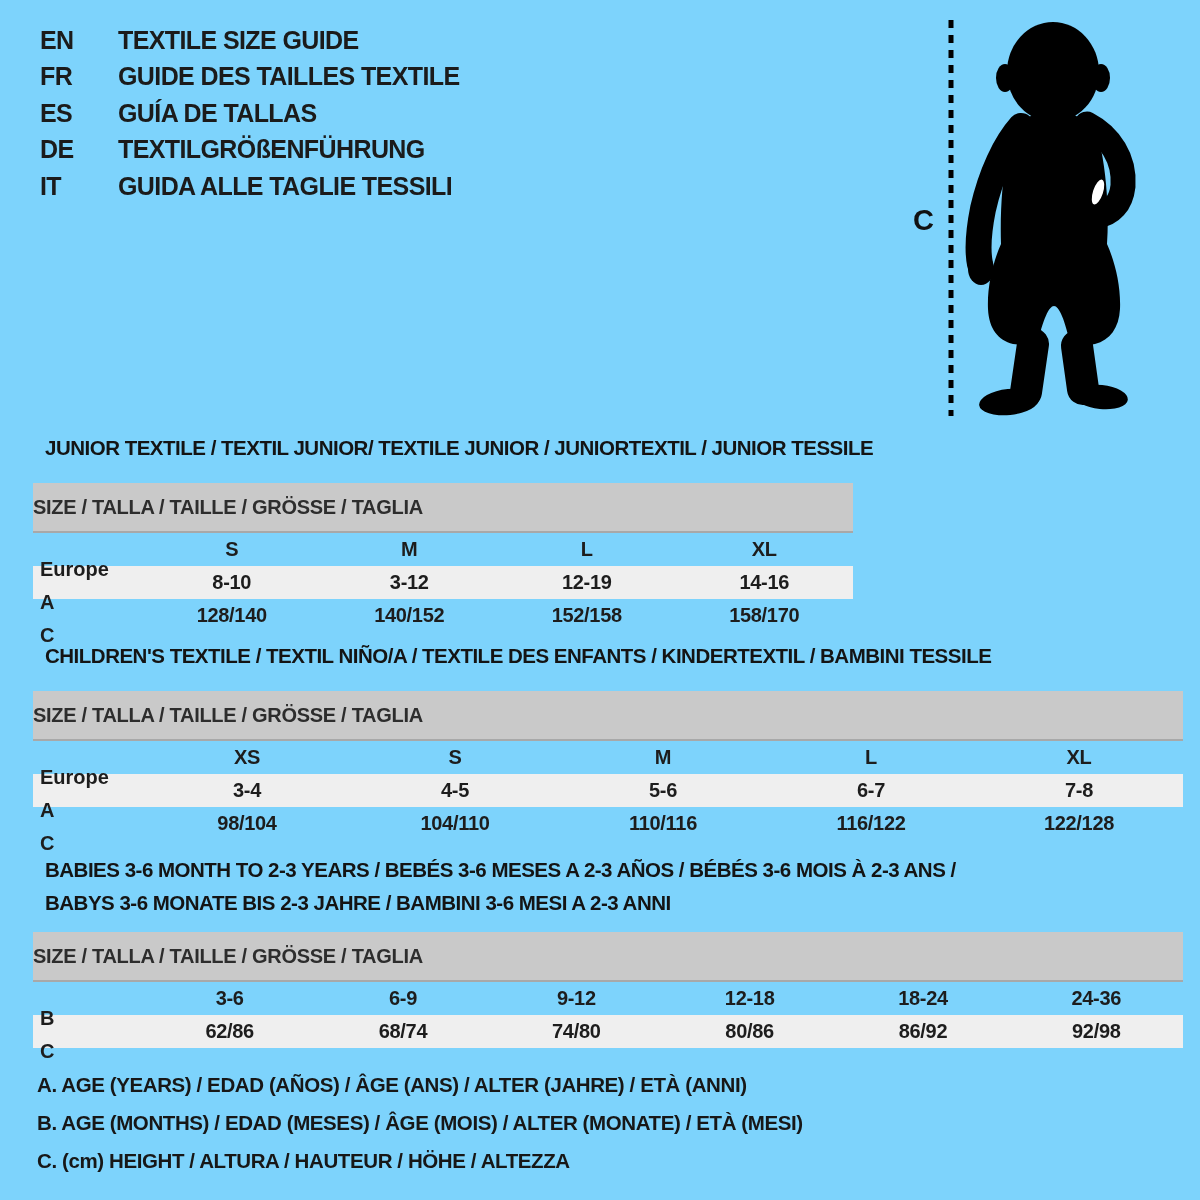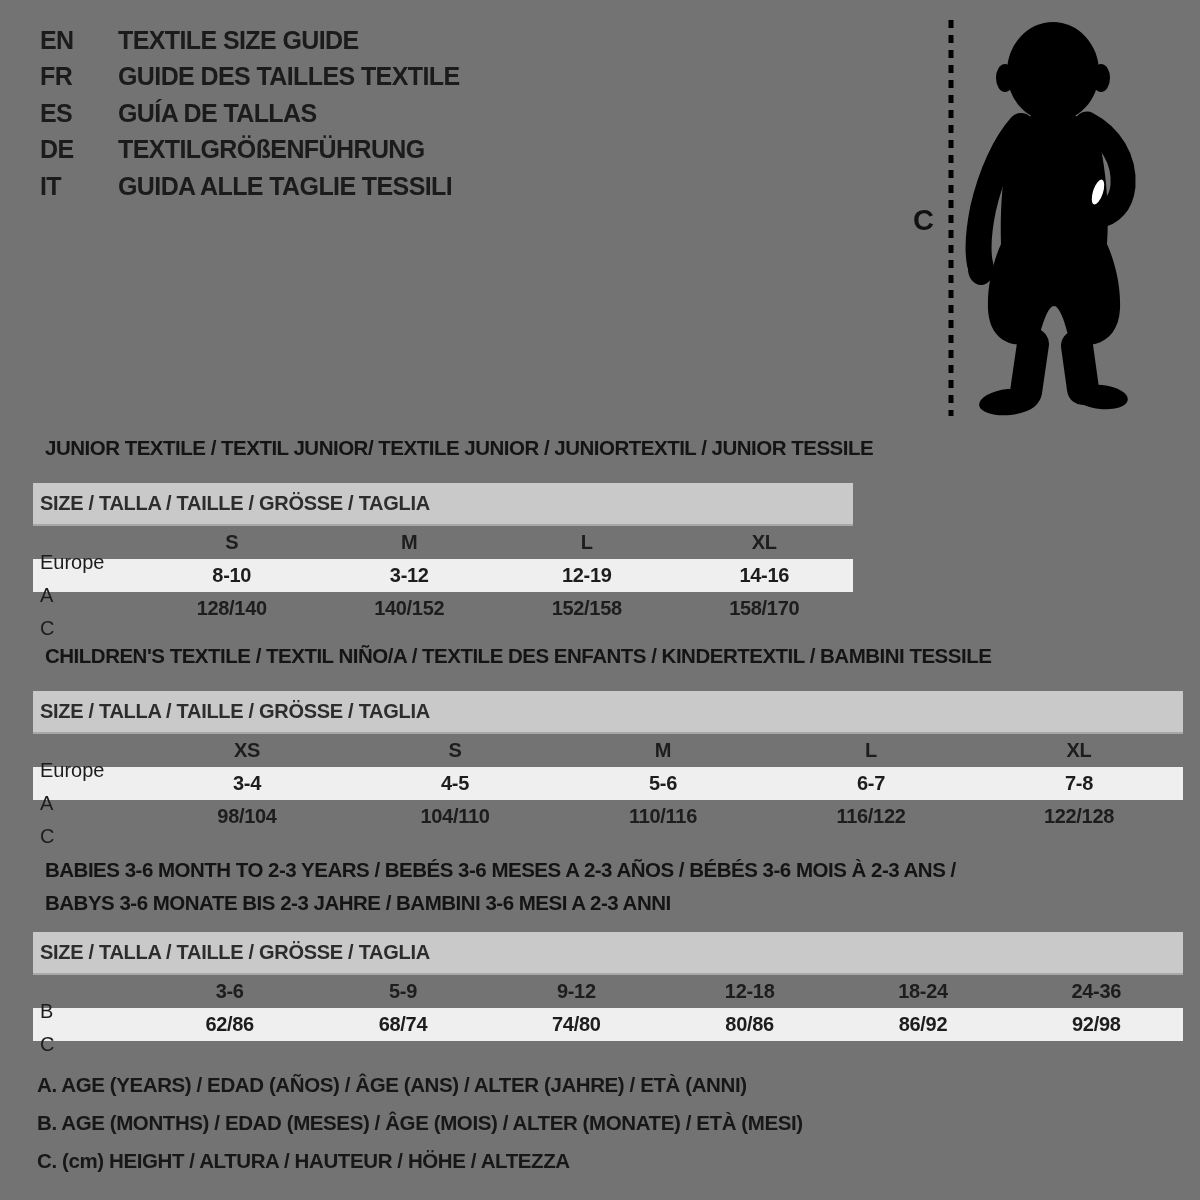--- a/index.html
+++ b/index.html
@@ -1,20 +1,20 @@
 <!DOCTYPE html>
 <html><head>
 <meta charset="utf-8">
 <style>
   html, body { margin: 0; padding: 0; background: #ffffff; }
   .page {
     position: relative;
     width: 1200px;
     height: 1200px;
-    background: #737373;
+    background: #7dd3fc;
     overflow: hidden;
     font-family: "Liberation Sans", sans-serif;
     color: #1d1d1d;
   }
 
   
   .langs { position: absolute; left: 40px; top: 22px; }
   .lang-row {
     display: flex; align-items: center; height: 36.5px;
     font-size: 25px; font-weight: bold; letter-spacing: -0.6px; color: #1b1b1b;
@@ -35,34 +35,34 @@
   #sec-babies   { top: 853px; width: 1150px; }
 
   .sec-title {
     margin: 0 0 0 12px;
     font-size: 20.5px; font-weight: bold; letter-spacing: -0.5px;
     line-height: 24px; color: #141414; white-space: nowrap;
   }
   .sec-title.two-line { line-height: 33px; }
 
   .size-bar {
-    margin-top: 23px; height: 43px; box-sizing: border-box;
+    margin-top: 23px; height: 50px; box-sizing: border-box;
     background: #c9c9c9; border-bottom: 2px solid #a8a8a8;
-    display: flex; align-items: center; padding-left: 7px;
+    display: flex; align-items: center; 
     font-size: 20px; font-weight: bold; letter-spacing: -0.3px; color: #2d2d2d;
   }
   #sec-babies .size-bar { margin-top: 13px; }
 
   .trow {
     display: flex; align-items: center; height: 33px;
     font-size: 20px; color: #1d1d1d;
   }
   .trow.shaded { background: #efefef; }
   .trow .lbl {
-    width: 110px; box-sizing: border-box; padding-left: 7px; font-weight: normal; margin-top: 40px;
+    width: 110px; box-sizing: border-box; padding-left: 7px; font-weight: bold; margin-top: 40px;
   }
   .trow .cell { flex: 1; text-align: center; font-weight: bold; letter-spacing: -0.3px; }
 
   
   .footnotes { position: absolute; left: 37px; top: 1066px; }
   .fn {
     display: flex; align-items: center; height: 38px;
     font-size: 20.5px; font-weight: bold; letter-spacing: -0.4px; color: #171717;
     white-space: nowrap;
   }
@@ -192,21 +192,21 @@
 
   <div class="section" id="sec-babies">
     <h2 class="sec-title two-line">
       <span style="display:block">BABIES 3-6 MONTH TO 2-3 YEARS / BEBÉS 3-6 MESES A 2-3 AÑOS / BÉBÉS 3-6 MOIS À 2-3 ANS /</span>
       <span style="display:block">BABYS 3-6 MONATE BIS 2-3 JAHRE / BAMBINI 3-6 MESI A 2-3 ANNI</span>
     </h2>
     <div class="size-bar">SIZE / TALLA / TAILLE / GRÖSSE / TAGLIA</div>
     <div class="trow">
       <div class="lbl">B</div>
       <div class="cell">3-6</div>
-      <div class="cell">5-9</div>
+      <div class="cell">6-9</div>
       <div class="cell">9-12</div>
       <div class="cell">12-18</div>
       <div class="cell">18-24</div>
       <div class="cell">24-36</div>
     </div>
     <div class="trow shaded">
       <div class="lbl">C</div>
       <div class="cell">62/86</div>
       <div class="cell">68/74</div>
       <div class="cell">74/80</div>

